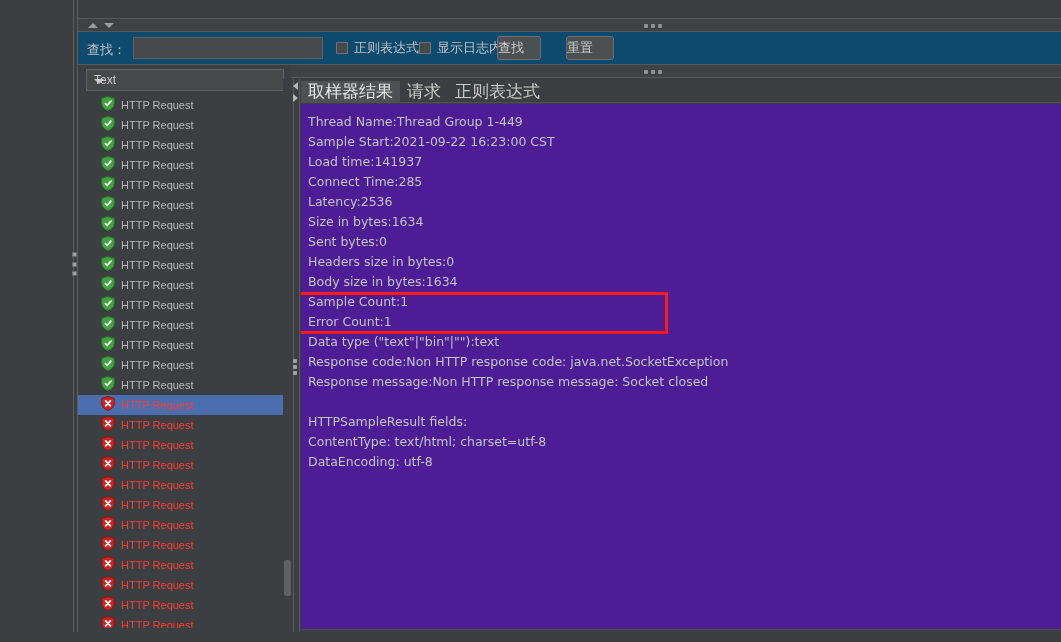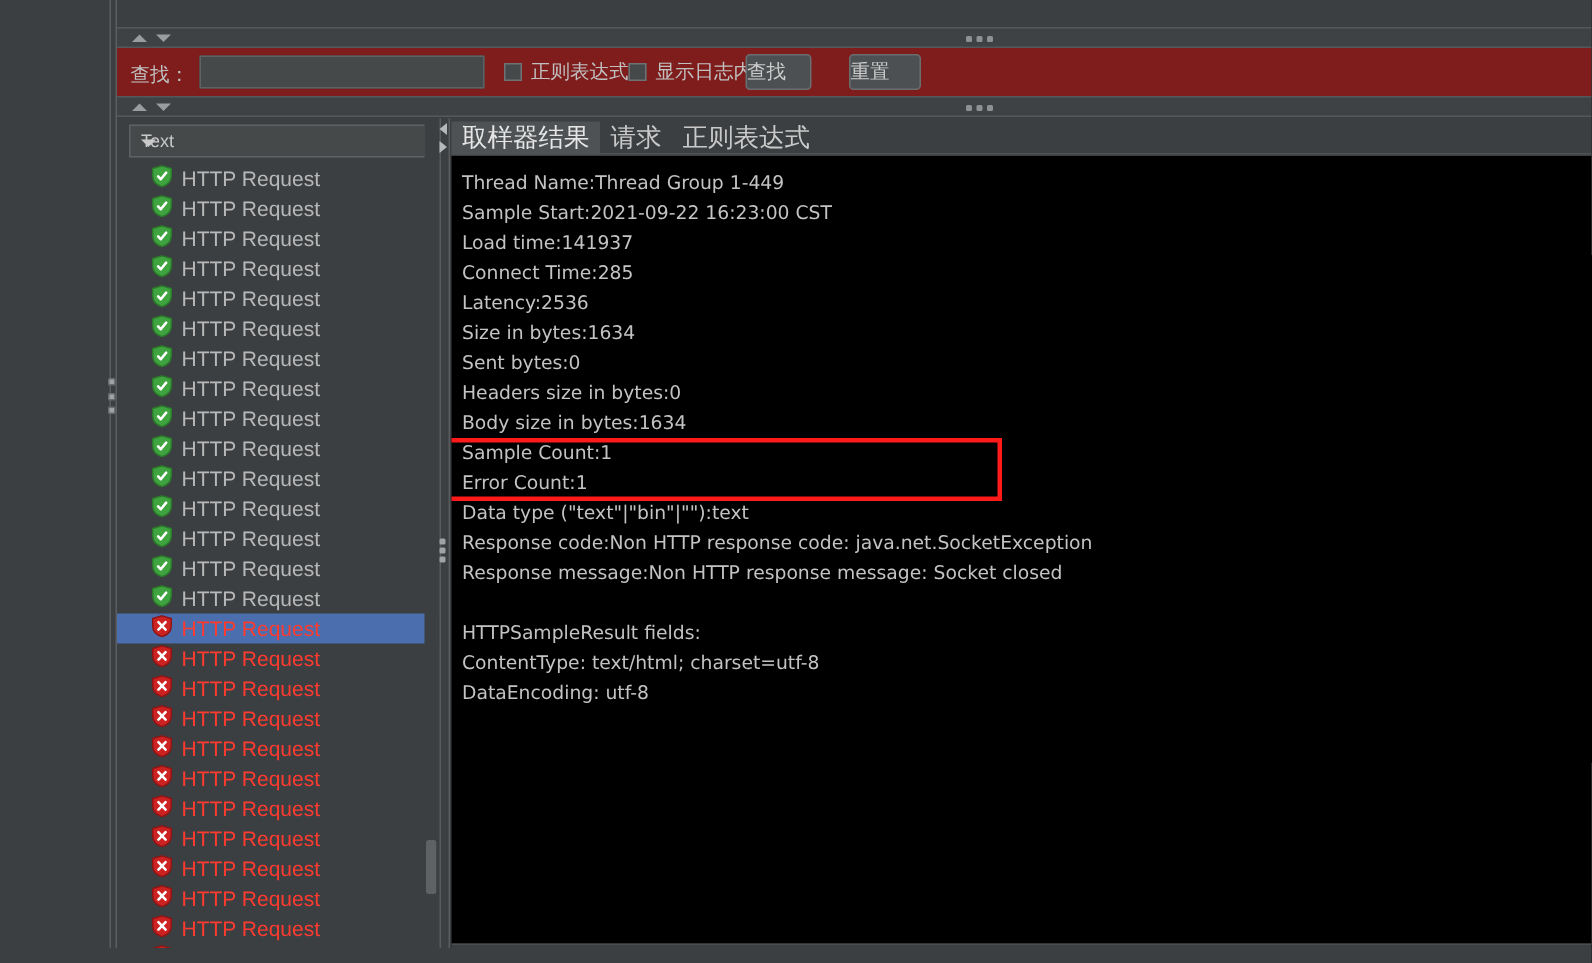--- a/index.html
+++ b/index.html
@@ -64,21 +64,21 @@
   .divbar .tri-up, .divbar .tri-dn {
     position: absolute; top: 4px; width: 0; height: 0;
   }
   .divbar .tri-up { left: 10px; border-left: 5px solid transparent; border-right: 5px solid transparent; border-bottom: 5px solid #9a9d9f; }
   .divbar .tri-dn { left: 26px; border-left: 5px solid transparent; border-right: 5px solid transparent; border-top: 5px solid #9a9d9f; }
   .divbar .dots { position: absolute; left: 566px; top: 5px; display: flex; gap: 3px; }
   .divbar .dots i { display:block; width: 4px; height: 4px; background: #8e9193; border-radius: 1px; }
 
   
   .row-search {
-    position: absolute; left: 78px; top: 32px; width: 983px; height: 32px; background: #7f1d1d;
+    position: absolute; left: 78px; top: 32px; width: 983px; height: 32px; background: #0c4a6e;
   }
   .lbl-find { position: absolute; left: 9px; top: 9px; font-size: 13px; color: #c0c0c0; }
   .find-input {
     position: absolute; left: 55px; top: 5px; width: 190px; height: 22px;
     background: #45494a; border: 1px solid #5e6264;
   }
   .chk { position: absolute; top: 10px; width: 12px; height: 12px; background: #45494a; border: 1px solid #6e7274; }
   .chk-case { left: 258px; }
   .chk-regex { left: 341px; }
   .lbl-case  { position: absolute; left: 276px; top: 7px; font-size: 13px; color: #c0c0c0; white-space: nowrap; }
@@ -86,39 +86,39 @@
   .btn {
     position: absolute; top: 4px; height: 24px;
     background: #4c5052; border: 1px solid #6a6e70; border-radius: 3px;
     color: #cccccc; font-size: 13px; line-height: 22px; cursor: default;
   }
   .btn-find  { left: 419px; width: 44px; }
   .btn-reset { left: 488px; width: 48px; }
 
   
   .tree-panel {
-    position: absolute; left: 78px; top: 79px; width: 213px; height: 563px;
+    position: absolute; left: 78px; top: 65px; width: 213px; height: 563px;
     background: #3c3f41; overflow: hidden;
   }
   .combo {
     position: absolute; left: 8px; top: 4px; width: 198px; height: 22px;
     background: #45494a; border: 1px solid #5e6264;
   }
   .combo span { position: absolute; left: 7px; top: 3px; font-size: 12px; color: #c9c9c9; }
   .combo .caret {
     position: absolute; right: 8px; top: 9px; width: 0; height: 0;
     border-left: 5px solid transparent; border-right: 5px solid transparent; border-top: 5px solid #c9c9c9;
   }
   .tree-list { position: absolute; left: 0; top: 30px; width: 213px; height: 533px; overflow: hidden; }
   .tree-row {
     position: relative; height: 20px; padding-left: 23px;
     display: flex; align-items: center; gap: 6px;
   }
   .tree-row.selected { background: #4b6eaf; }
-  .tree-row .label { font-size: 14px; white-space: nowrap; }
+  .tree-row .label { font-size: 11px; white-space: nowrap; }
   .tree-row.ok  .label { color: #b8b8b8; }
   .tree-row.err .label { color: #ff3b30; }
   .tree-row.selected .label { color: #ff3b30; }
   .shield { width: 14px; height: 15px; flex: 0 0 14px; }
 
   
   .tree-vscroll {
     position: absolute; left: 283px; top: 79px; width: 8px; height: 563px; background: #3c3f41;
   }
   .tree-vscroll .thumb {
@@ -144,21 +144,21 @@
   }
   .tabs { position: absolute; left: 0; top: 0; height: 24px; display: flex; align-items: flex-end; }
   .tab {
     height: 22px; padding: 0 7px; font-size: 17px; color: #c9c9c9; line-height: 21px; white-space: nowrap;
   }
   .tab.active { background: #4e5254; color: #e6e6e6; }
   .tabs-underline { position: absolute; left: 0; top: 23px; width: 760px; height: 1px; background: #4e5254; }
 
   .resultbox {
     position: absolute; left: 0; top: 25px; width: 760px; height: 538px;
-    background: #000000; overflow: hidden;
+    background: #4c1d95; overflow: hidden;
   }
   .result-text {
     position: absolute; left: 7px; top: 8px; width: 745px;
     font-family: "DejaVu Sans", "Liberation Sans", sans-serif;
     font-size: 12.5px; line-height: 20px; color: #c3c3c3; white-space: pre;
   }
   .result-text .ln { display: block; height: 20px; }
   .red-box {
     position: absolute; left: -5px; top: 188px; width: 372px; height: 42px;
     border: 3px solid #ff1a1a; pointer-events: none;

